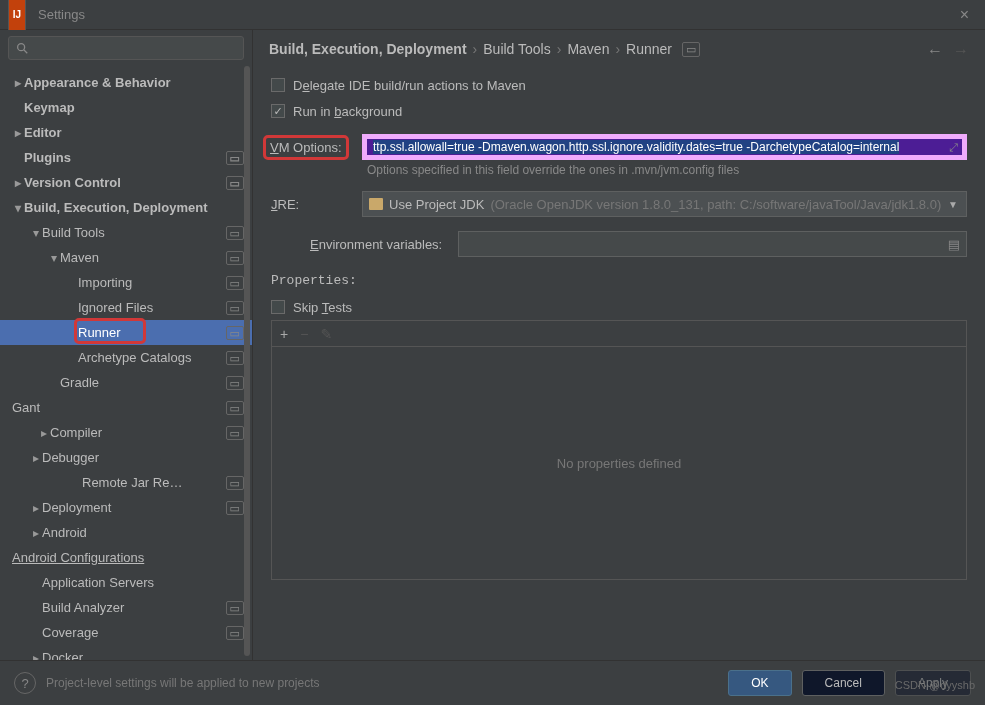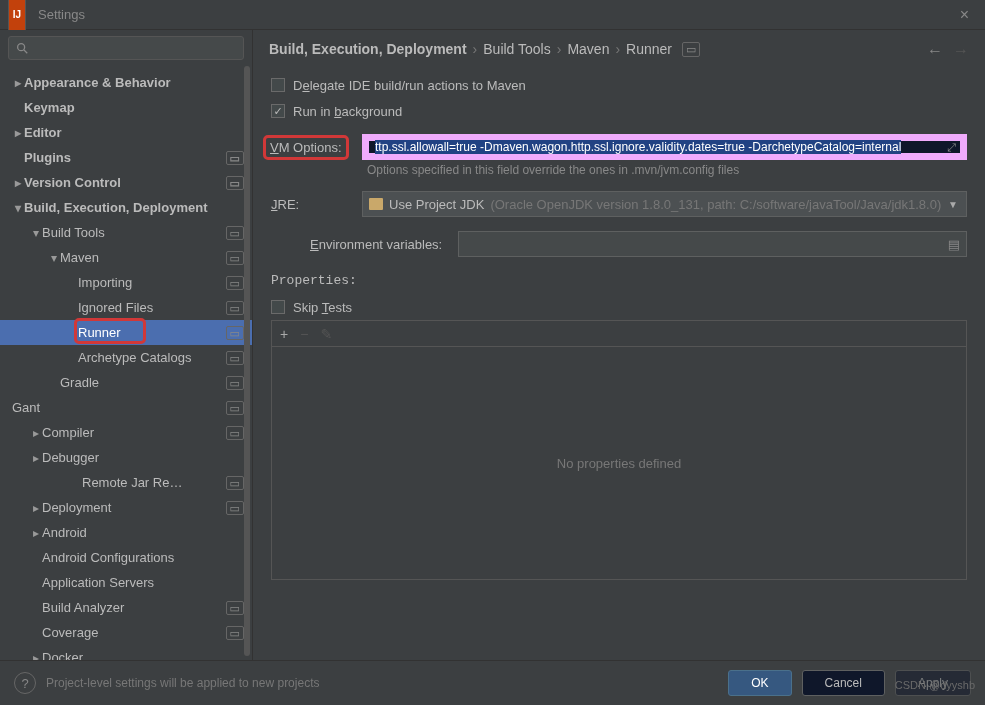--- a/index.html
+++ b/index.html
@@ -34,21 +34,21 @@
 .nav-arrows span { cursor: pointer; font-size: 16px; }
 .nav-arrows span.disabled { color: #555; }
 .form-area { padding: 4px 18px; overflow: auto; flex: 1; }
 .check-row { display: flex; align-items: center; height: 26px; gap: 8px; }
 .checkbox { width: 14px; height: 14px; border: 1px solid #6a6a6a; background: #43494a; display: flex; align-items: center; justify-content: center; }
 .checkbox.checked::after { content: "✓"; color: #bbb; font-size: 11px; line-height: 11px; }
 .ul-l { text-decoration: underline; }
 .field-row { display: flex; align-items: center; margin-top: 10px; gap: 6px; }
 .field-label { width: 85px; color: #bbbbbb; }
 .vm-label-box { border: 3px solid #d13838; border-radius: 5px; padding: 2px 4px; margin-left: -8px; }
-.text-input { flex: 1; height: 26px; background: #0f172a; border: 7px solid #f0abfc; color: #bbb; padding: 0 6px; font-size: 12px; display: flex; align-items: center; position: relative; }
+.text-input { flex: 1; height: 26px; background: #4c1d95; border: 5px solid #f0abfc; color: #bbb; padding: 0 6px; font-size: 12px; display: flex; align-items: center; position: relative; }
 .text-input .selected-text { background: #214283; color: #fff; white-space: nowrap; overflow: hidden; }
 .expand-icon { position: absolute; right: 4px; color: #888; font-size: 11px; }
 .hint-text { color: #888; font-size: 12px; margin-left: 96px; margin-top: 3px; }
 .dropdown { flex: 1; height: 26px; background: #4c5052; border: 1px solid #5e6060; display: flex; align-items: center; padding: 0 6px; gap: 6px; position: relative; }
 .dropdown .folder-icon { width: 14px; height: 12px; background: #c9a86a; border-radius: 1px; }
 .jre-val { color: #bbb; }
 .jre-detail { color: #777; }
 .dd-arrow { position: absolute; right: 8px; color: #aaa; font-size: 10px; }
 .env-row { display: flex; align-items: center; margin-top: 14px; gap: 8px; }
 .env-label { width: 140px; margin-left: 39px; }
@@ -149,21 +149,21 @@
         <div class="tree-item" style="padding-left: 48px;">
           <span class="arrow none"></span>
           <span class="tree-label">Gradle</span>
           <span class="tree-badge">▭</span>
         </div>
         <div class="tree-item" style="">
           <span class="arrow none"></span>
           <span class="tree-label">Gant</span>
           <span class="tree-badge">▭</span>
         </div>
-        <div class="tree-item" style="padding-left: 30px; justify-content: space-between;">
+        <div class="tree-item" style="padding-left: 38px; justify-content: space-between;">
           <span class="arrow collapsed"></span>
           <span class="tree-label">Compiler</span>
           <span class="tree-badge">▭</span>
         </div>
         <div class="tree-item" style="padding-left: 30px;">
           <span class="arrow collapsed"></span>
           <span class="tree-label">Debugger</span>
         </div>
         <div class="tree-item" style="padding-left: 30px; gap: 40px;">
           <span class="arrow none"></span>
@@ -172,21 +172,21 @@
         </div>
         <div class="tree-item" style="padding-left: 30px;">
           <span class="arrow collapsed"></span>
           <span class="tree-label">Deployment</span>
           <span class="tree-badge">▭</span>
         </div>
         <div class="tree-item" style="padding-left: 30px;">
           <span class="arrow collapsed"></span>
           <span class="tree-label">Android</span>
         </div>
-        <div class="tree-item" style="padding-left: 30px;">
+        <div class="tree-item" style=" text-decoration: underline;">
           <span class="arrow none"></span>
           <span class="tree-label">Android Configurations</span>
         </div>
         <div class="tree-item" style="padding-left: 30px;">
           <span class="arrow none"></span>
           <span class="tree-label">Application Servers</span>
         </div>
         <div class="tree-item" style="padding-left: 30px;">
           <span class="arrow none"></span>
           <span class="tree-label">Build Analyzer</span>

